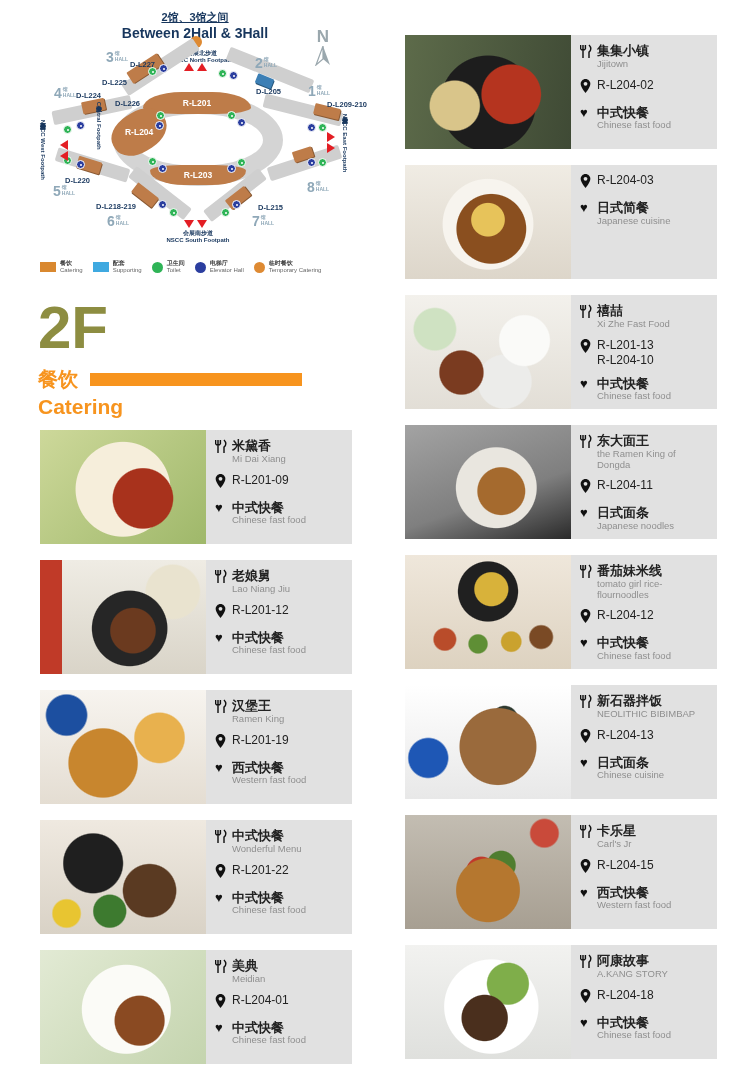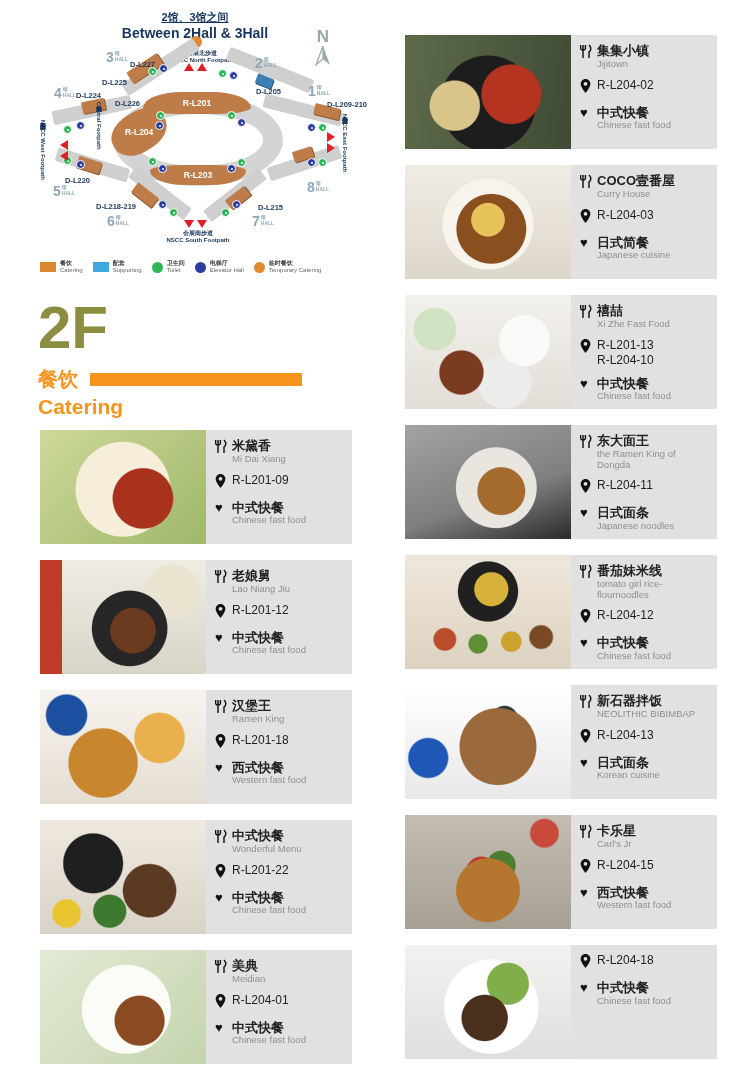--- a/index.html
+++ b/index.html
@@ -371,21 +371,21 @@
               <div class="zh">汉堡王</div>
               <div class="en">Ramen King</div>
             </div>
           </div>
         <div class="row">
             <span class="ric"><svg width="11" height="14" viewBox="0 0 20 26">
                 <path d="M10 0C5 0 1 4 1 9c0 7 9 17 9 17s9-10 9-17c0-5-4-9-9-9z" fill="#111"></path>
                 <circle cx="10" cy="9" r="3.5" fill="#e1e1e1"></circle>
               </svg></span>
             <div>
-              <div class="code">R-L201-18</div>
+              <div class="code">R-L201-19</div>
             </div>
           </div>
         <div class="row">
             <span class="ric heart">♥</span>
             <div>
               <div class="zh">西式快餐</div>
               <div class="en">Western fast food</div>
             </div>
           </div>
       </div>
@@ -487,30 +487,20 @@
               <div class="en">Chinese fast food</div>
             </div>
           </div>
       </div>
     </div>
 
     <div class="card">
       <div class="photo ph-r2"></div>
       <div class="info">
         <div class="row">
-            <span class="ric"><svg width="12" height="15" viewBox="0 0 20 24">
-                <path d="M5 1v22M1 1v7M9 1v7M1 8q4 4 8 0" stroke="#111" stroke-width="2.4" fill="none"></path>
-                <path d="M15 1c4 4 4 9 0 12v10" stroke="#111" stroke-width="2.4" fill="none"></path>
-              </svg></span>
-            <div>
-              <div class="zh">COCO壹番屋</div>
-              <div class="en">Curry House</div>
-            </div>
-          </div>
-        <div class="row">
             <span class="ric"><svg width="11" height="14" viewBox="0 0 20 26">
                 <path d="M10 0C5 0 1 4 1 9c0 7 9 17 9 17s9-10 9-17c0-5-4-9-9-9z" fill="#111"></path>
                 <circle cx="10" cy="9" r="3.5" fill="#e1e1e1"></circle>
               </svg></span>
             <div>
               <div class="code">R-L204-03</div>
             </div>
           </div>
         <div class="row">
             <span class="ric heart">♥</span>
@@ -638,21 +628,21 @@
                 <circle cx="10" cy="9" r="3.5" fill="#e1e1e1"></circle>
               </svg></span>
             <div>
               <div class="code">R-L204-13</div>
             </div>
           </div>
         <div class="row">
             <span class="ric heart">♥</span>
             <div>
               <div class="zh">日式面条</div>
-              <div class="en">Korean cuisine</div>
+              <div class="en">Chinese cuisine</div>
             </div>
           </div>
       </div>
     </div>
 
     <div class="card">
       <div class="photo ph-r7"></div>
       <div class="info">
         <div class="row">
             <span class="ric"><svg width="12" height="15" viewBox="0 0 20 24">
@@ -680,20 +670,30 @@
               <div class="en">Western fast food</div>
             </div>
           </div>
       </div>
     </div>
 
     <div class="card">
       <div class="photo ph-r8"></div>
       <div class="info">
         <div class="row">
+            <span class="ric"><svg width="12" height="15" viewBox="0 0 20 24">
+                <path d="M5 1v22M1 1v7M9 1v7M1 8q4 4 8 0" stroke="#111" stroke-width="2.4" fill="none"></path>
+                <path d="M15 1c4 4 4 9 0 12v10" stroke="#111" stroke-width="2.4" fill="none"></path>
+              </svg></span>
+            <div>
+              <div class="zh">阿康故事</div>
+              <div class="en">A.KANG STORY</div>
+            </div>
+          </div>
+        <div class="row">
             <span class="ric"><svg width="11" height="14" viewBox="0 0 20 26">
                 <path d="M10 0C5 0 1 4 1 9c0 7 9 17 9 17s9-10 9-17c0-5-4-9-9-9z" fill="#111"></path>
                 <circle cx="10" cy="9" r="3.5" fill="#e1e1e1"></circle>
               </svg></span>
             <div>
               <div class="code">R-L204-18</div>
             </div>
           </div>
         <div class="row">
             <span class="ric heart">♥</span>

